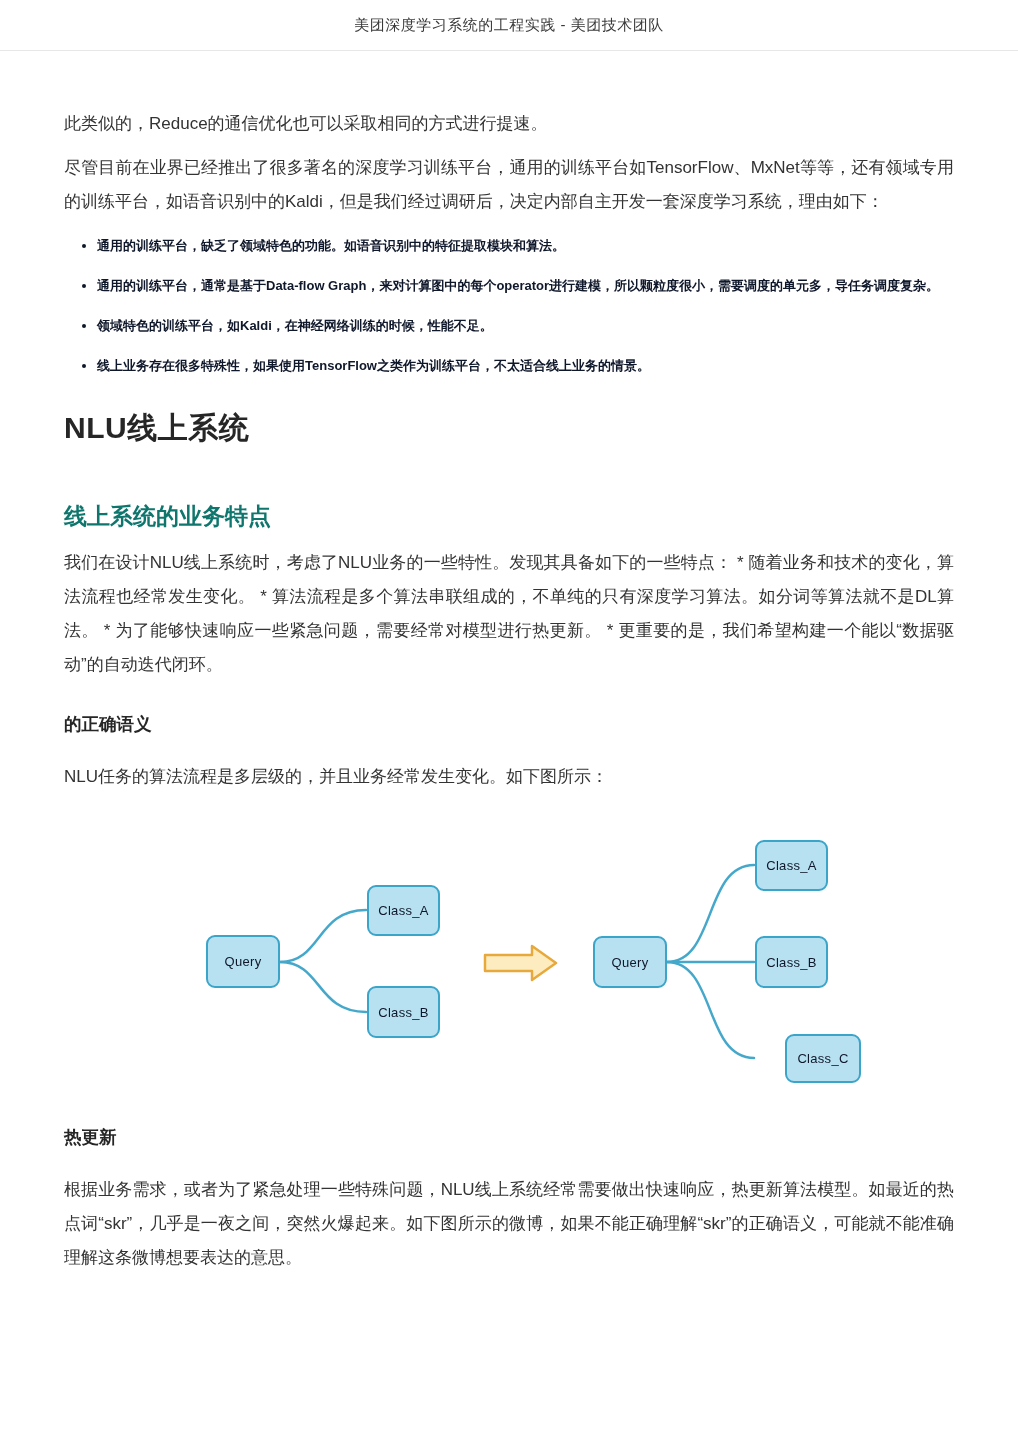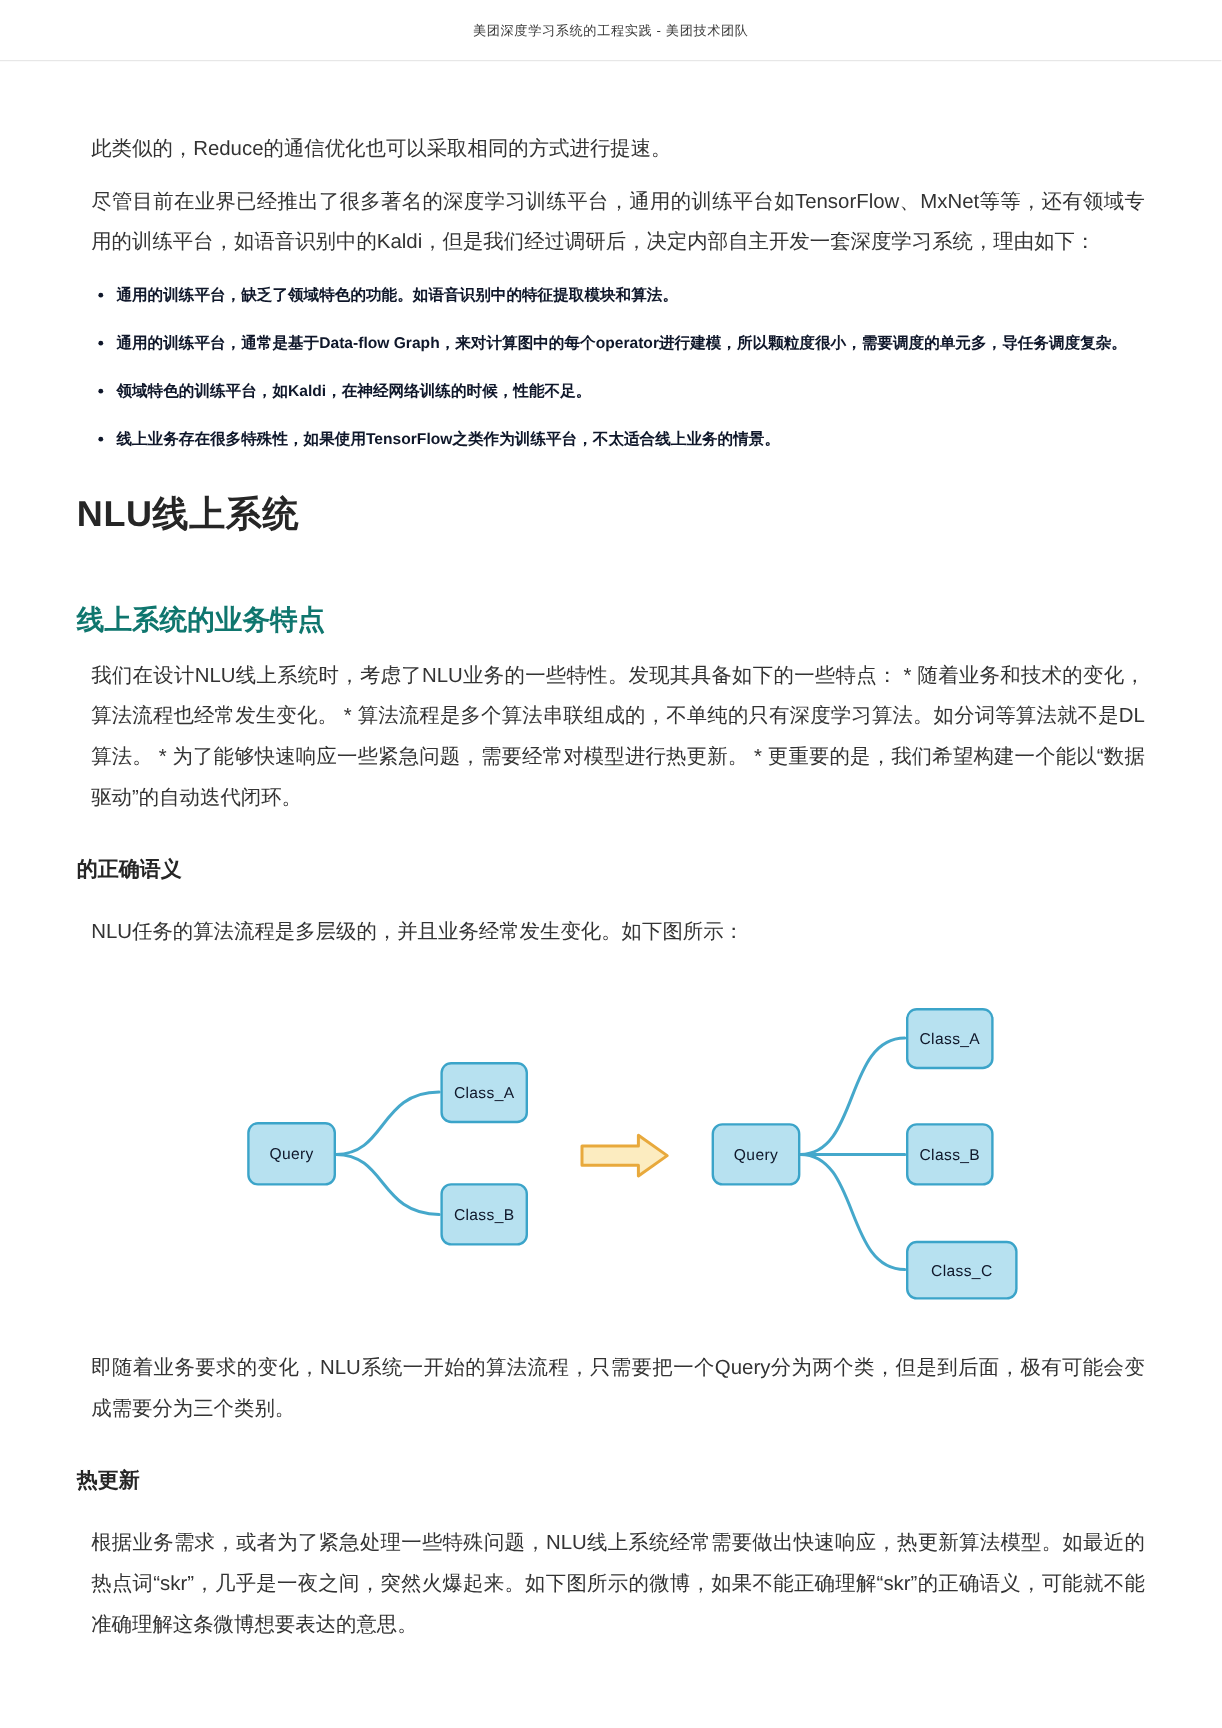--- a/index.html
+++ b/index.html
@@ -15,32 +15,32 @@
     overflow: hidden;
   }
   .page-header {
     height: 50px;
     border-bottom: 1px solid #e7e7e7;
     display: flex;
     align-items: center;
     justify-content: center;
   }
   .page-header .doc-title {
-    font-size: 11px;
+    font-size: 15px;
     color: #3a3a3a;
     letter-spacing: 0.5px;
   }
   .content {
     padding: 56px 64px 0 64px;
     width: 890px;
   }
   p.body-text {
     font-size: 17px;
     line-height: 34px;
-    margin: 0 0 10px 12px;
+    margin: 0 0 10px 0;
     text-align: justify;
     color: #333333;
   }
   h1.heading-1 {
     font-size: 30px;
     font-weight: bold;
     color: #262626;
     margin: 24px 0 16px 0;
     letter-spacing: 0.5px;
   }
@@ -94,21 +94,21 @@
     color: #0f172a;
     box-sizing: border-box;
     letter-spacing: 0.3px;
   }
   .n-query-l  { left: 142px; top: 105px; width: 74px; height: 53px; }
   .n-classa-l { left: 303px; top: 55px;  width: 73px; height: 51px; }
   .n-classb-l { left: 303px; top: 156px; width: 73px; height: 52px; }
   .n-query-r  { left: 529px; top: 106px; width: 74px; height: 52px; }
   .n-classa-r { left: 691px; top: 10px;  width: 73px; height: 51px; }
   .n-classb-r { left: 691px; top: 106px; width: 73px; height: 52px; }
-  .n-classc-r { left: 691px; top: 204px; width: 93px; height: 49px; }
+  .n-classc-r { left: 721px; top: 204px; width: 76px; height: 49px; }
 </style>
 </head>
 <body>
 
 <header class="page-header">
   <span class="doc-title">美团深度学习系统的工程实践 - 美团技术团队</span>
 </header>
 
 <main class="content">
 
@@ -150,19 +150,18 @@
     <div class="node n-query-l">Query</div>
     <div class="node n-classa-l">Class_A</div>
     <div class="node n-classb-l">Class_B</div>
 
     <div class="node n-query-r">Query</div>
     <div class="node n-classa-r">Class_A</div>
     <div class="node n-classb-r">Class_B</div>
     <div class="node n-classc-r">Class_C</div>
   </div>
 
-  <p class="body-text">即随着业务要求的变化，NLU系统一开始的算法流程，只需要把一个Query分为两个类，但是到后面，极有可能会变成需要分为三个类别。</p>
 
   <h4 class="heading-4">热更新</h4>
 
   <p class="body-text">根据业务需求，或者为了紧急处理一些特殊问题，NLU线上系统经常需要做出快速响应，热更新算法模型。如最近的热点词“skr”，几乎是一夜之间，突然火爆起来。如下图所示的微博，如果不能正确理解“skr”的正确语义，可能就不能准确理解这条微博想要表达的意思。</p>
 
 </main>
 
 </body></html>

